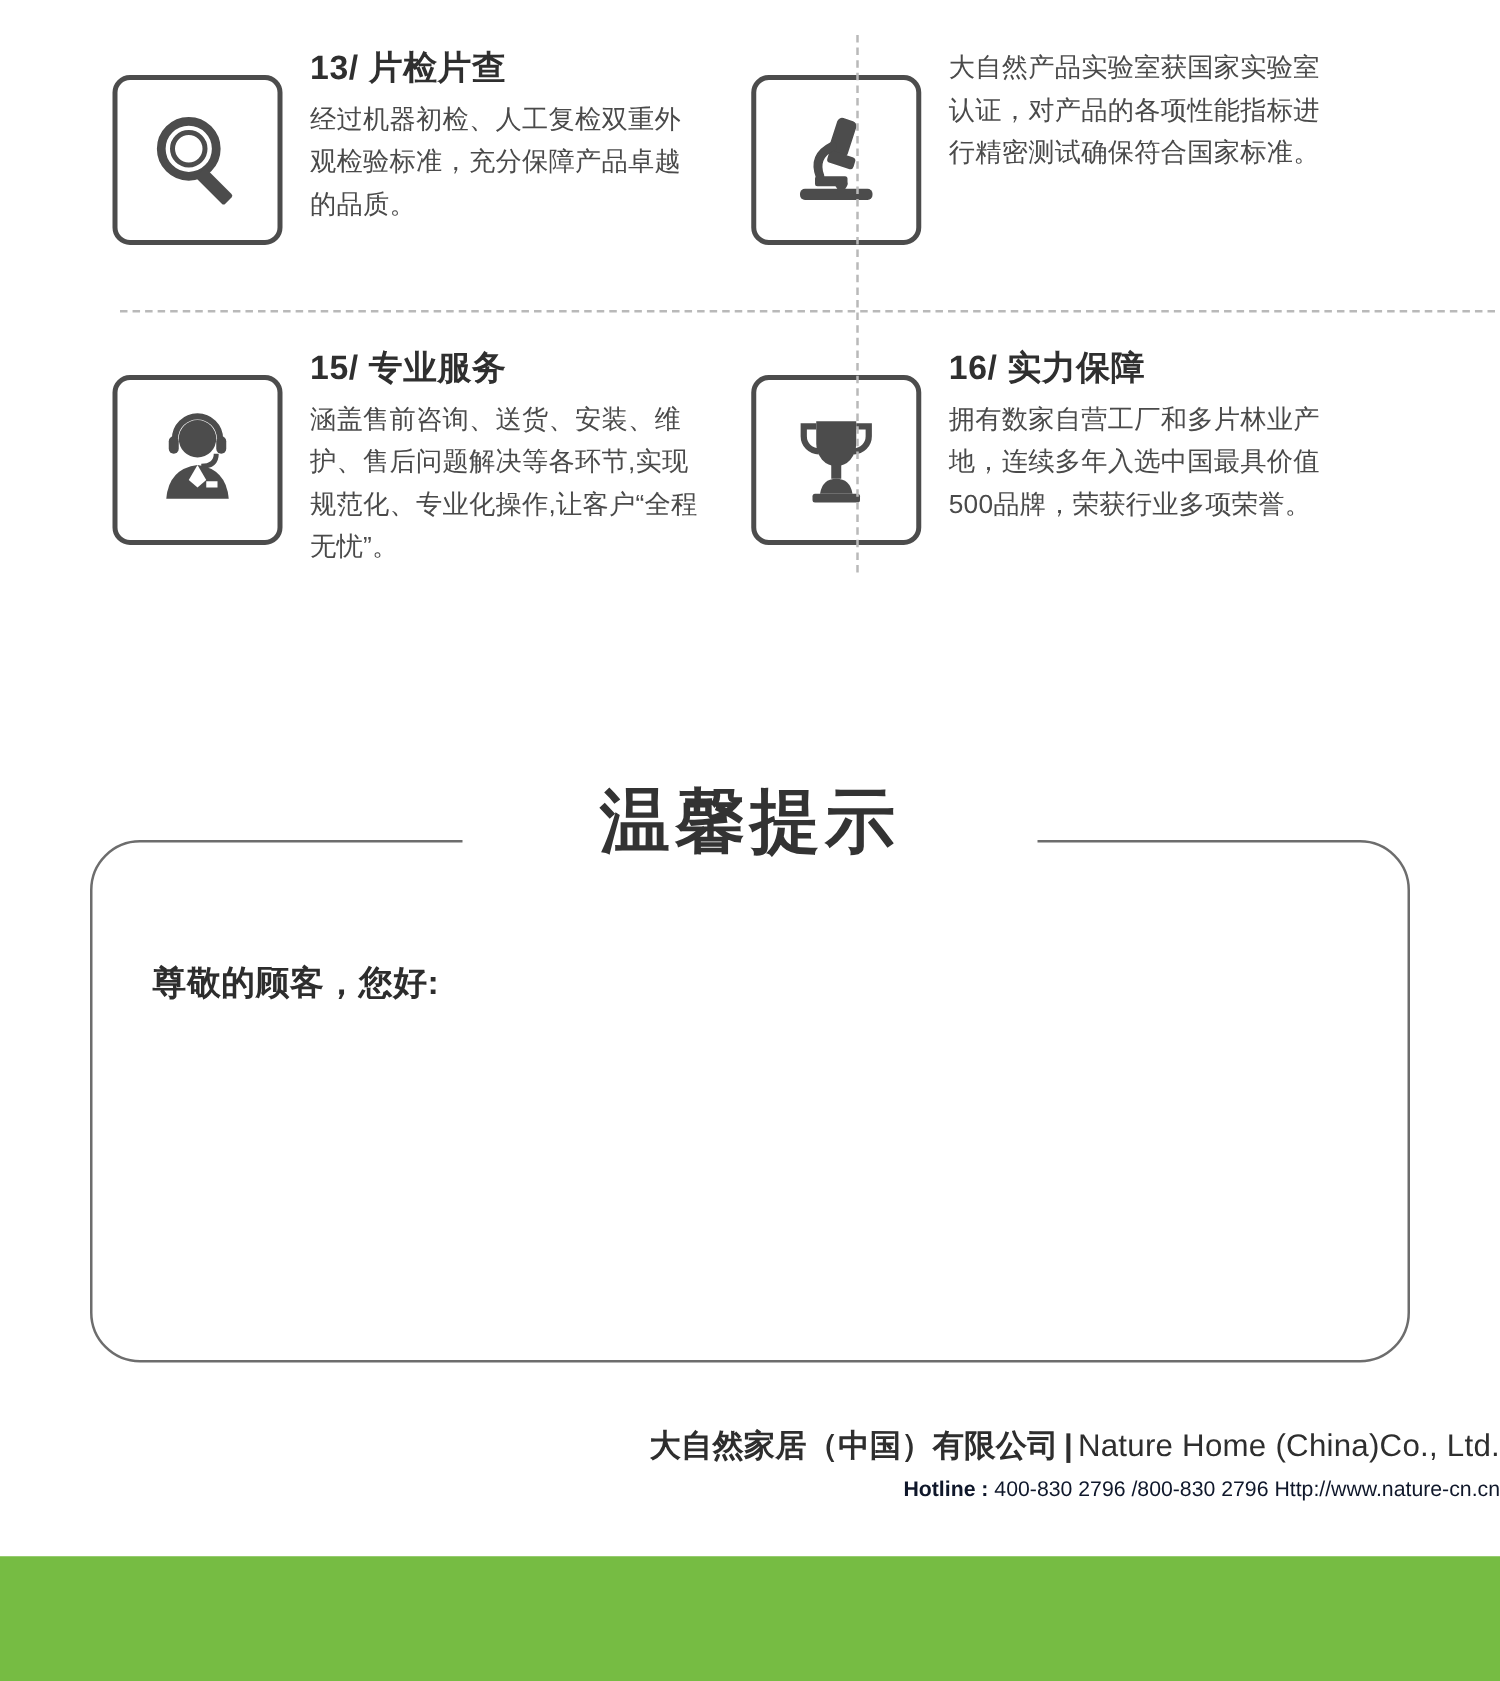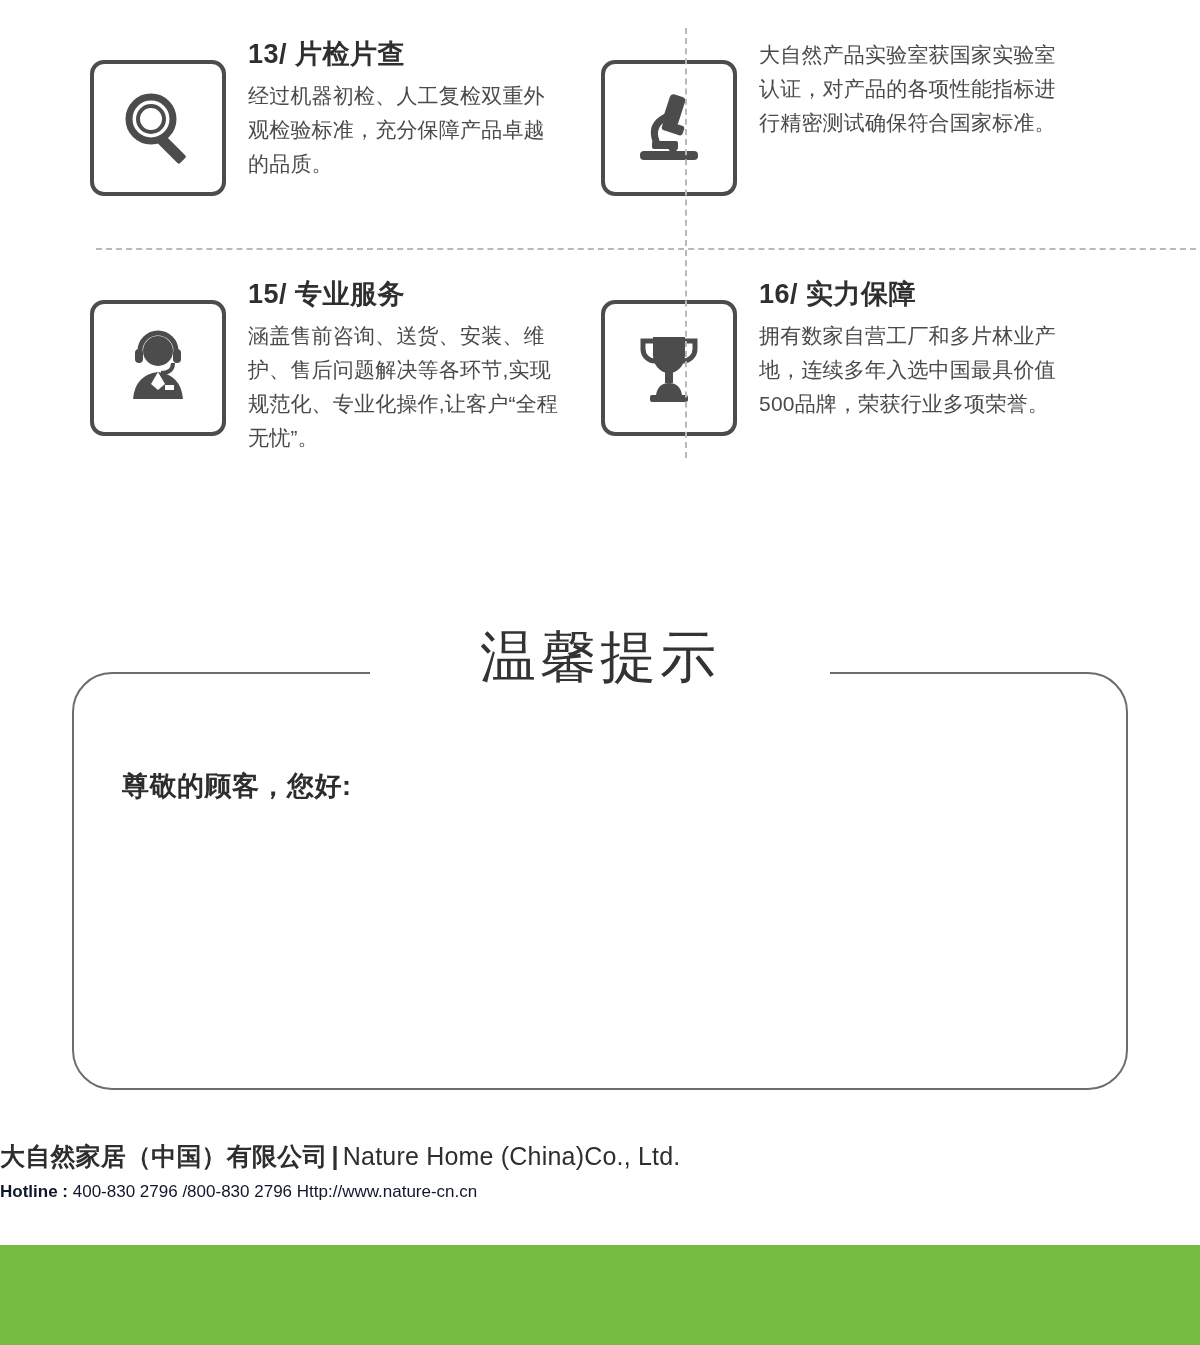--- a/index.html
+++ b/index.html
@@ -91,21 +91,21 @@
   }
 
   
   .tips-heading {
     position: absolute;
     left: 0;
     top: 620px;
     width: 1200px;
     text-align: center;
     font-size: 56px;
-    font-weight: normal;
+    font-weight: bold;
     color: #333;
     letter-spacing: 4px;
     z-index: 5;
   }
   .tips-box {
     position: absolute;
     left: 72px;
     top: 672px;
     width: 1056px;
     height: 418px;
@@ -143,21 +143,21 @@
     text-align: justify;
     width: 952px;
   }
 
   
   .footer {
     position: absolute;
     left: 0;
     top: 1140px;
     width: 1200px;
-    text-align: left;
+    text-align: right;
   }
   .footer-line1 {
     font-size: 25px;
     color: #2e2e2e;
     letter-spacing: 0.2px;
     margin-bottom: 9px;
   }
   .footer-line1 .cn {
     font-weight: bold;
   }

